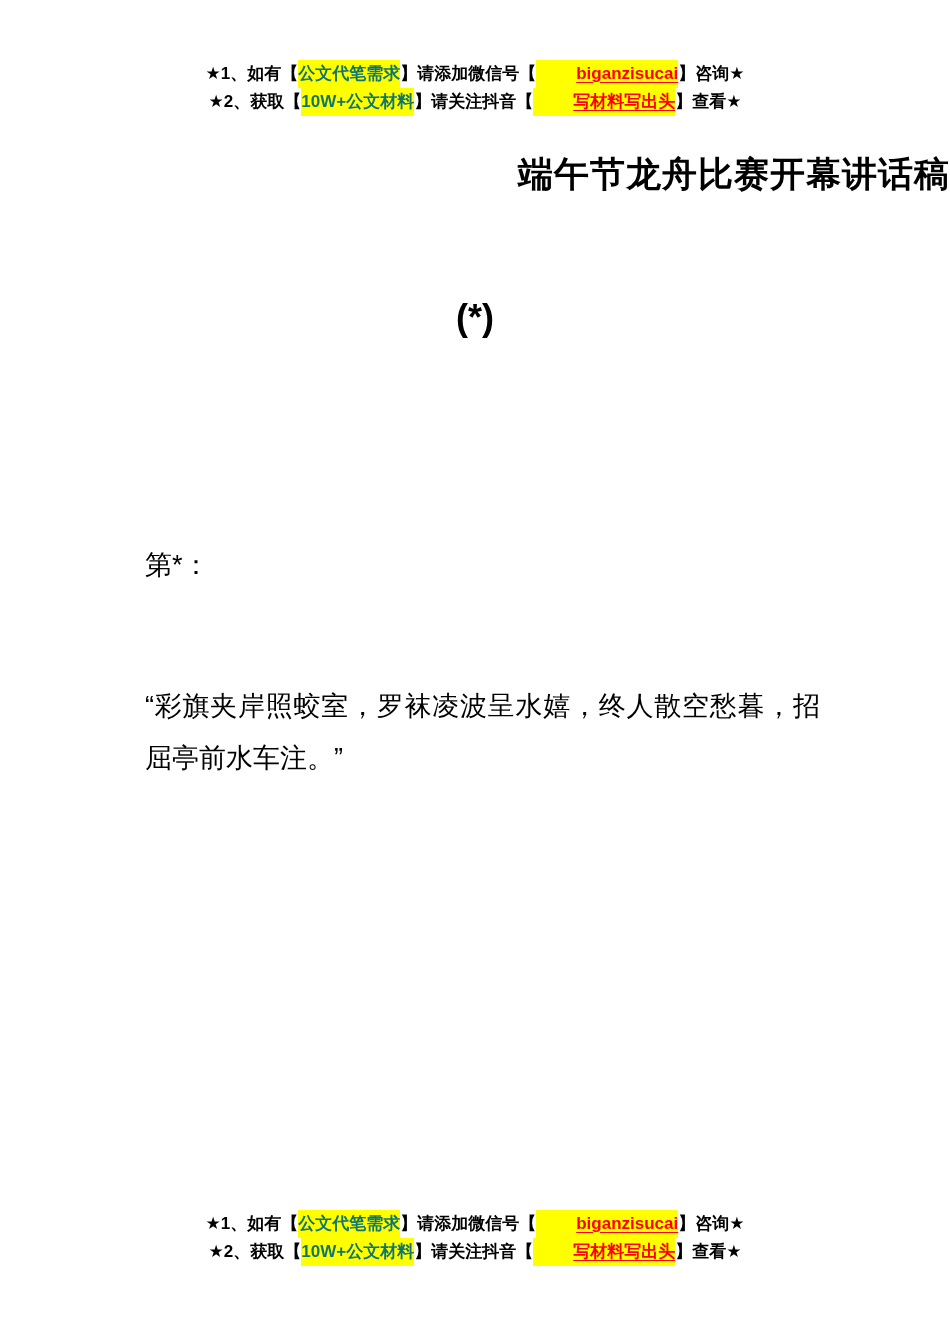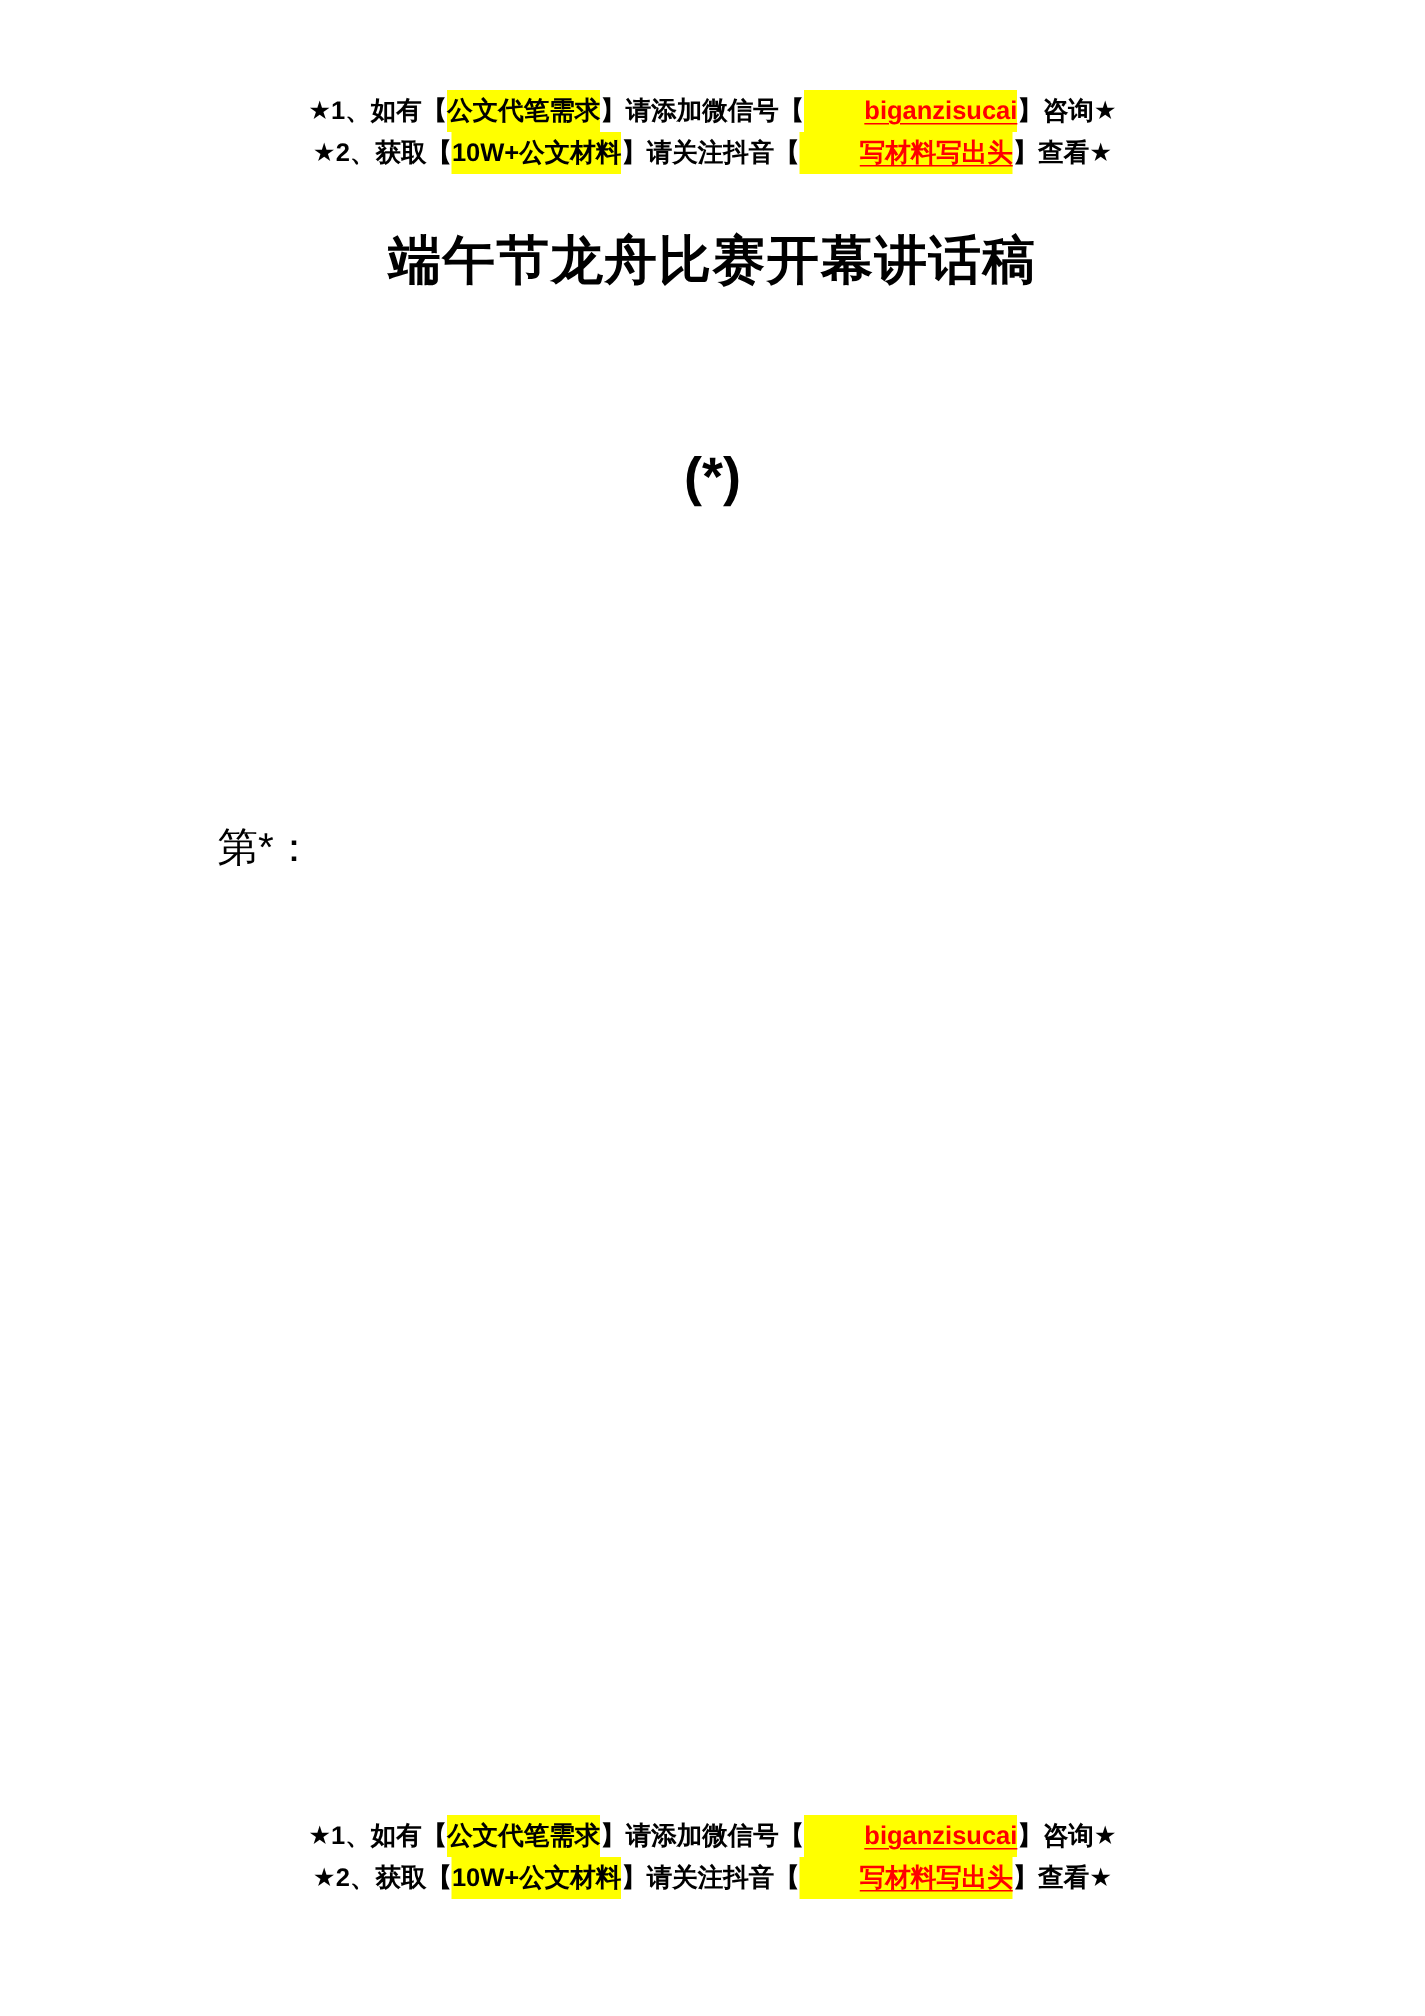--- a/index.html
+++ b/index.html
@@ -26,37 +26,37 @@
   .banner-bottom { position: absolute; top: 1210px; left: 0; }
   .banner-line {
     display: flex;
     justify-content: center;
     align-items: baseline;
     line-height: 28px;
     white-space: pre;
   }
   .seg { display: inline-block; }
   .seg-hl {
-    color: #000000;
+    color: #0f766e;
     background: #ffff00;
   }
   .seg-ul {
     text-underline-offset: 3px;
   }
   .seg-hl-ul {
     color: #ff0000;
     background: #ffff00;
     text-decoration: underline;
     text-underline-offset: 3px;
     padding-left: 40px;
   }
   
   .doc-title {
     margin-top: 32px;
-    text-align: center;
+    text-align: right;
     font-size: 35px;
     font-weight: bold;
     line-height: 52px;
     letter-spacing: 1px;
   }
   .doc-subtitle {
     margin-top: 92px;
     text-align: center;
     font-size: 36px;
     font-weight: bold;
@@ -95,20 +95,21 @@
   </div>
 
   <h1 class="doc-title">端午节龙舟比赛开幕讲话稿</h1>
 
   <div class="doc-subtitle">(*)</div>
 
   <div class="content">
 
     <p class="para-label">第*：</p>
 
+    <p class="poem">“彩旗夹岸照蛟室，罗袜凌波呈水嬉，终人散空愁暮，招屈亭前水车注。”</p>
 
   </div>
 
   <div class="banner banner-bottom">
     <div class="banner-line"><span class="seg">★1、如有【</span><span class="seg seg-hl">公文代笔需求</span><span class="seg">】请</span><span class="seg seg-ul">添加</span><span class="seg">微信号【</span><span class="seg seg-hl-ul">biganzisucai</span><span class="seg">】咨询★</span></div>
     <div class="banner-line"><span class="seg">★2、获取【</span><span class="seg seg-hl">10W+公文材料</span><span class="seg">】请</span><span class="seg seg-ul">关注</span><span class="seg">抖音【</span><span class="seg seg-hl-ul">写材料写出头</span><span class="seg">】查看★</span></div>
   </div>
 
 </div>
 

